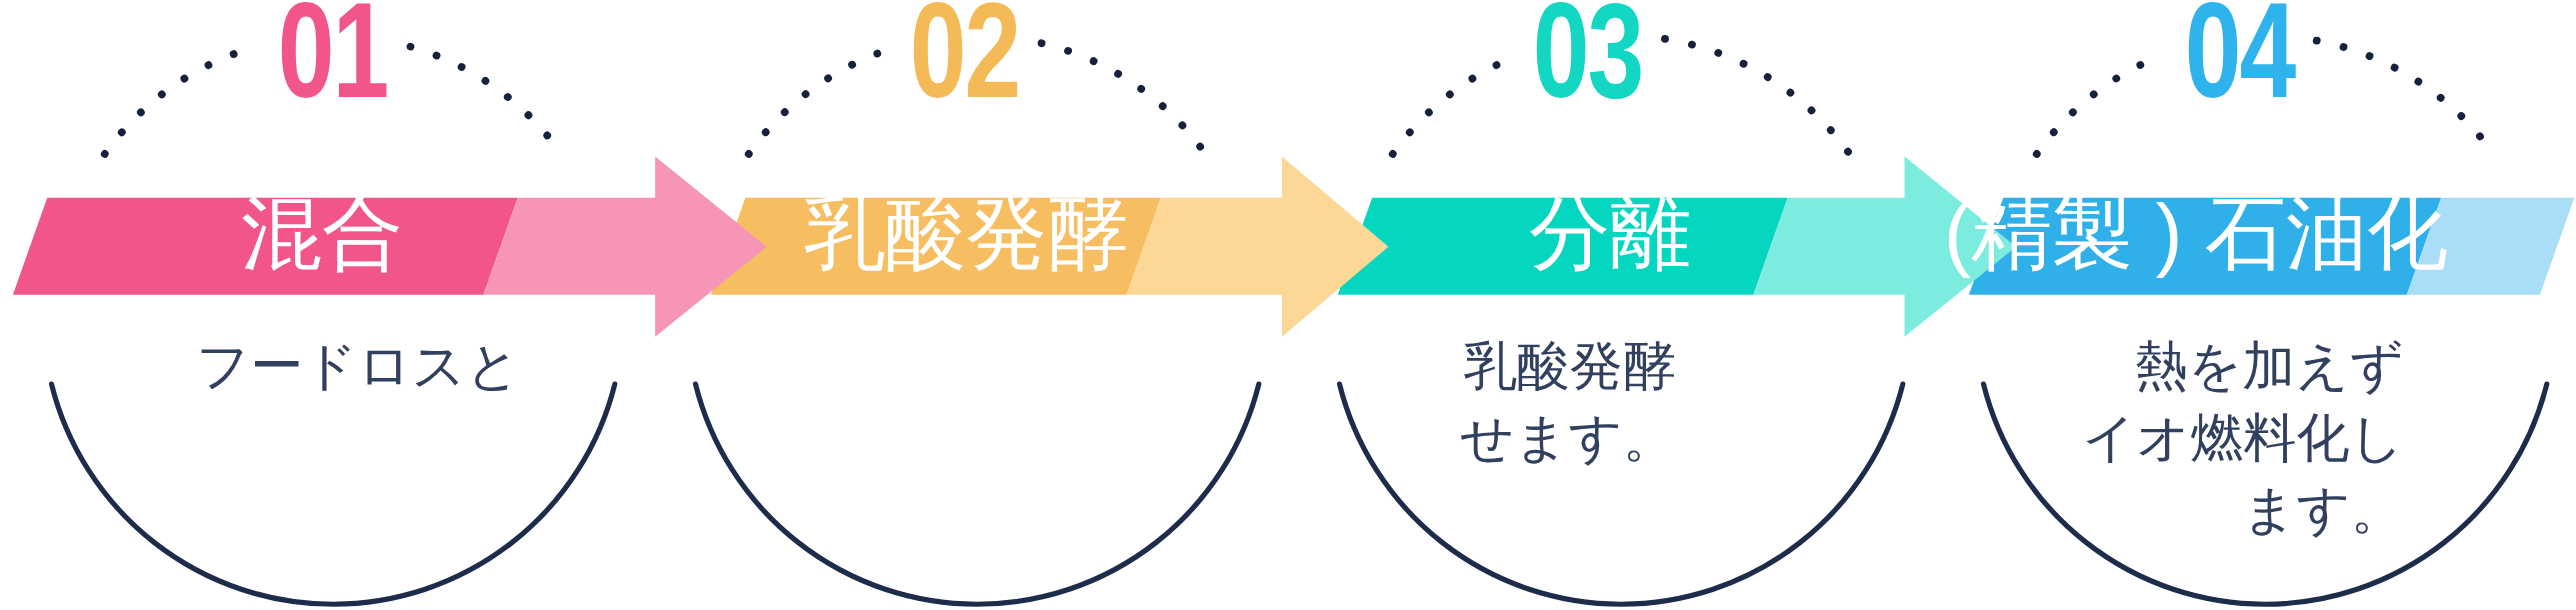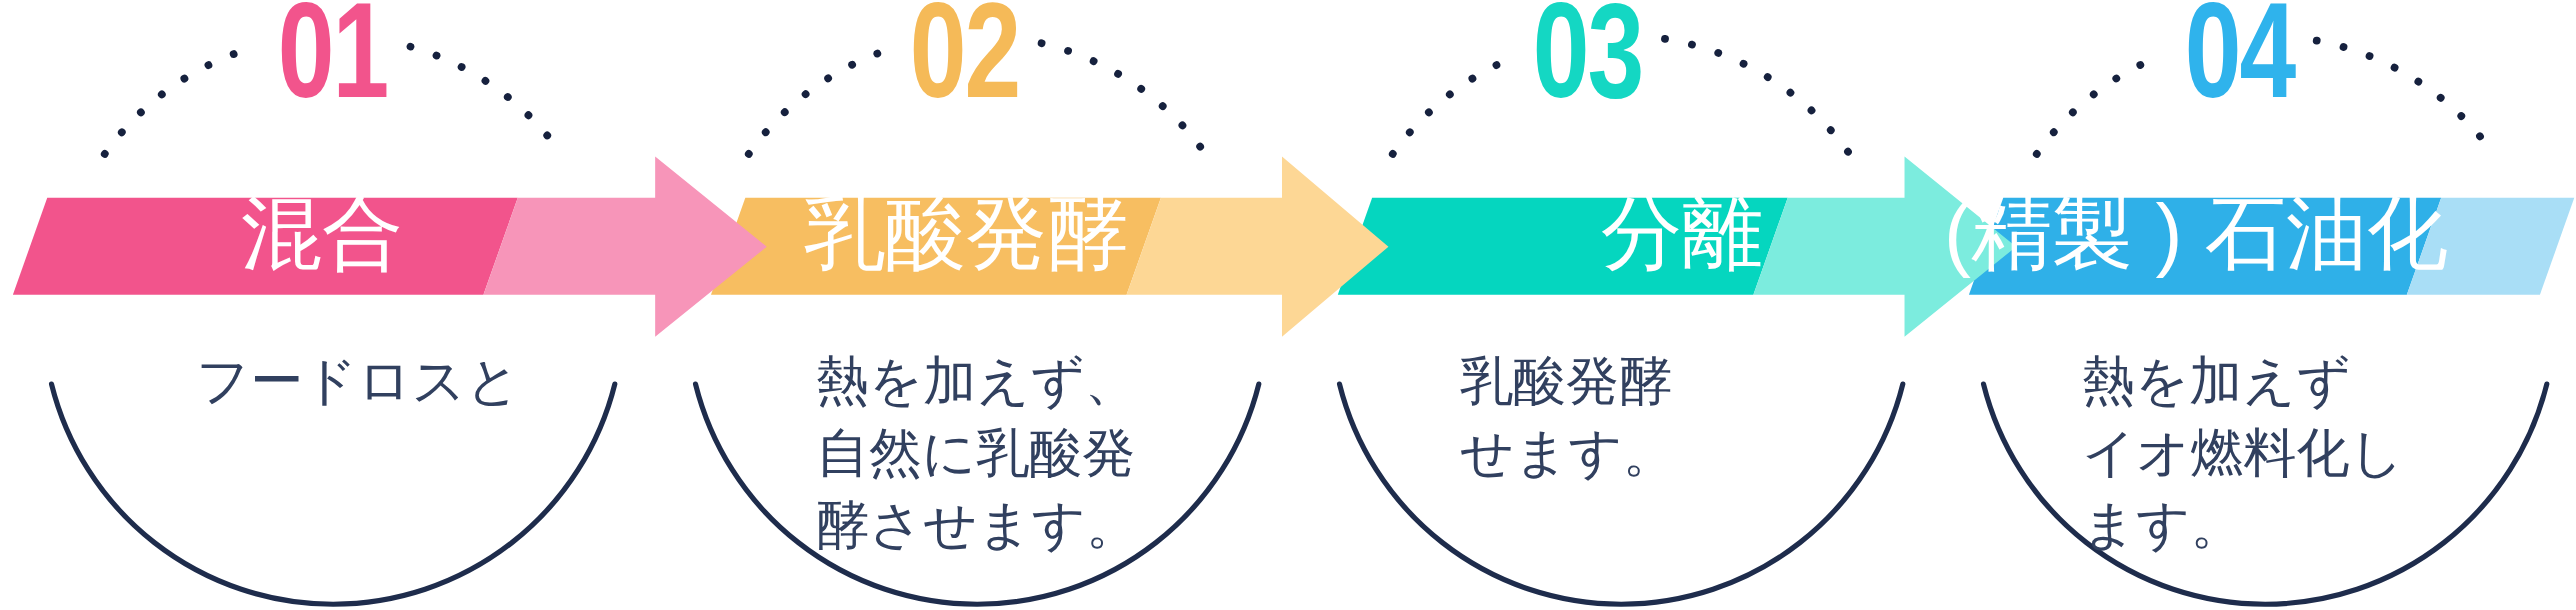--- a/index.html
+++ b/index.html
@@ -24,24 +24,24 @@
     white-space:nowrap;
   }
   .label{
     position:absolute;top:197px;height:73px;width:644px;
     display:flex;align-items:center;justify-content:center;
     color:var(--label-text-color);
     font-size:81px;line-height:1;
     white-space:nowrap;
   }
   .desc{
-    position:absolute;top:345px;
+    position:absolute;top:330px;
     color:var(--desc-text-color);
     font-size:53px;line-height:72px;
-    text-align:left;white-space:nowrap;
+    text-align:right;white-space:nowrap;
   }
 </style>
 </head>
 <body>
 
 <div class="stage">
 
   <svg class="decor" viewBox="0 0 3000 711" aria-hidden="true">
 
     <g transform="translate(2250 0)">
@@ -83,30 +83,25 @@
       <div class="num" style="left: 161px; color: rgb(242, 84, 140);">01</div>
       <div class="label" style="left:0px">混合</div>
       <div class="desc" style="left:196px">
           <div>フードロスと</div>
         </div>
     </section>
 
     <section class="step">
       <div class="num" style="left: 793px; color: rgb(245, 186, 88);">02</div>
       <div class="label" style="left:644px">乳酸発酵</div>
-      <div class="desc" style="left:816px">
-          <div>熱を加えず、</div>
-          <div>自然に乳酸発</div>
-          <div>酵させます。</div>
-        </div>
     </section>
 
     <section class="step">
       <div class="num" style="left: 1416px; color: rgb(20, 215, 195);">03</div>
-      <div class="label" style="left:1360px">分離</div>
+      <div class="label" style="left:1288px">分離</div>
       <div class="desc" style="left:1460px">
           <div>乳酸発酵</div>
           <div>せます。</div>
         </div>
     </section>
 
     <section class="step">
       <div class="num" style="left: 2068px; color: rgb(47, 179, 236);">04</div>
       <div class="label" style="left:1874px">(精製 ) 石油化</div>
       <div class="desc" style="left:2082px">

